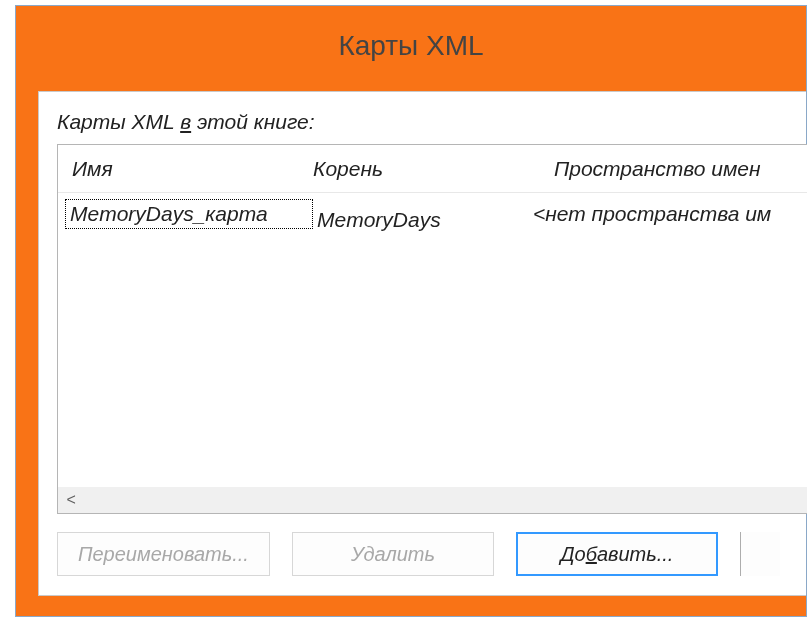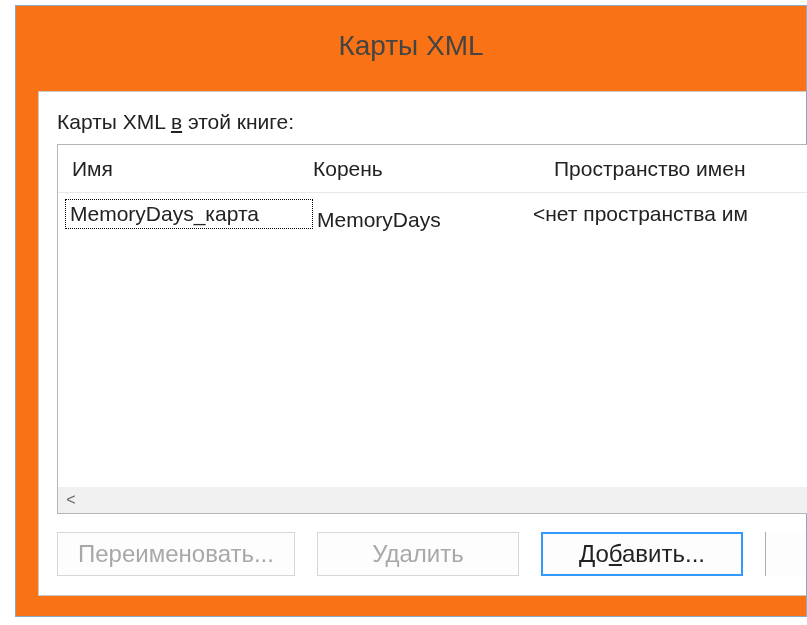--- a/index.html
+++ b/index.html
@@ -29,20 +29,21 @@
   .client {
     position: absolute;
     left: 22px;
     top: 85px;
     right: 0;
     bottom: 20px;
     background: #fff;
     border: 1px solid #c9c9c9;
     border-right: none;
     padding: 18px 0 18px 18px;
+    font-style: italic;
   }
   .label {
     font-size: 21px;
     color: #222;
     margin-bottom: 10px;
   }
   .label .ul { text-decoration: underline; }
   .listbox {
     border: 1px solid #b5b5b5;
     height: 370px;
@@ -109,21 +110,21 @@
     margin-top: 18px;
     display: flex;
     gap: 22px;
     width: 750px;
   }
   .btnrow-btn {
     height: 44px;
     min-width: 202px;
     border: 1px solid #adadad;
     background: #fdfdfd;
-    font-size: 24px;
+    font-size: 20px;
     display: flex;
     align-items: center;
     justify-content: center;
     padding: 0 20px;
     color: #222;
   }
   .btnrow-btn.disabled {
     color: #a8a8a8;
     border-color: #d7d7d7;
   }

